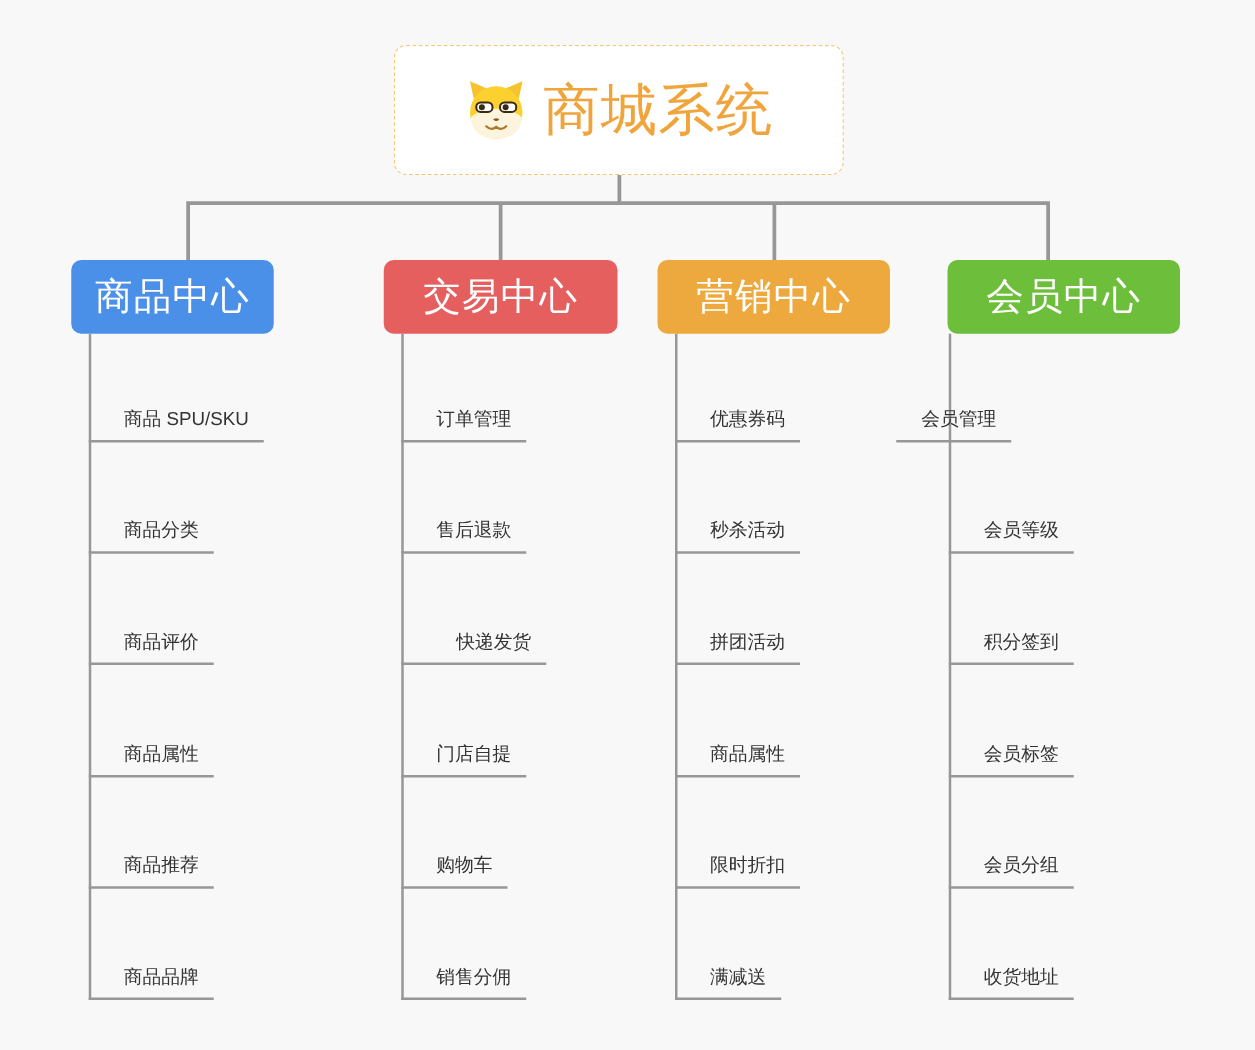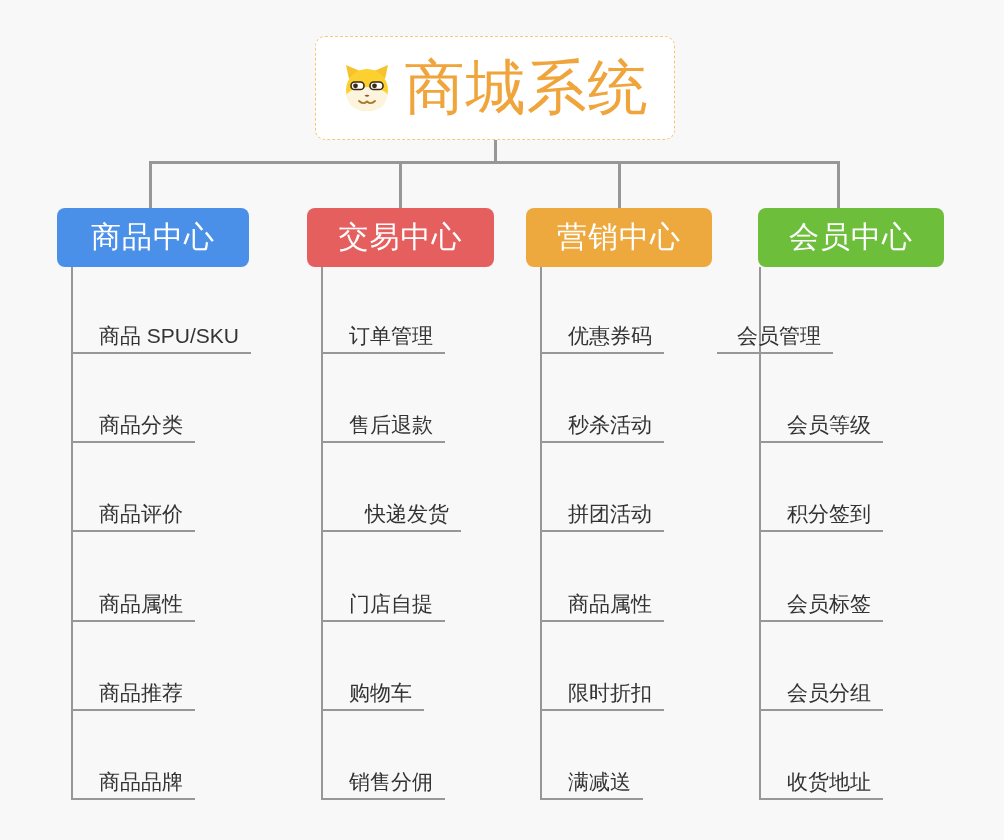--- a/index.html
+++ b/index.html
@@ -18,21 +18,21 @@
     position:absolute;
     left:315px;top:36px;width:360px;height:104px;
     background:#ffffff;
     border:1px dashed #f3c878;
     border-radius:10px;
     box-sizing:border-box;
     display:flex;align-items:center;justify-content:center;
     gap:13px;
   }
   .root-label{
-    font-size:60px;
+    font-size:45px;
     letter-spacing:1px;
     white-space:nowrap;
   }
   .root-icon{width:50px;height:50px;display:block;}
   
   .line{position:absolute;background:#979797;}
   
   .branch-node{
     position:absolute;top:208px;height:59px;
     border-radius:8px;
@@ -40,21 +40,21 @@
     color:#ffffff;
     font-size:30px;
     letter-spacing:1px;
     box-sizing:border-box;
     cursor:default;
   }
   
   .leaf-node{
     position:absolute;
     line-height:32px;
-    font-size:21px;
+    font-size:15px;
     color:#333333;
     padding:0 12px 0 28px;
     border-bottom:2px solid #979797;
     white-space:nowrap;
     cursor:default;
   }
 </style>
 </head>
 <body>
 
@@ -80,21 +80,21 @@
       <path d="M22.5 32.5 Q25 30.8 27.5 32.5 Q25 35.2 22.5 32.5 Z" fill="#8a5a28"></path>
 
       <path d="M17 38 Q21 42 25 38.5 Q29 42 33 38" fill="none" stroke="#a9782f" stroke-width="1.8" stroke-linecap="round"></path>
     </svg>
     <span class="root-label" style="color: rgb(240, 165, 60);">商城系统</span>
   </div>
 
 <div class="line" style="left: 493.5px; top: 140px; width: 3px; height: 24px; background: rgb(151, 151, 151);"></div>
     <div class="line" style="left: 148.5px; top: 161px; width: 691px; height: 3px; background: rgb(151, 151, 151);"></div>
     <div class="line" style="left: 148.5px; top: 164px; width: 3px; height: 44px; background: rgb(151, 151, 151);"></div>
-    <div class="branch-node" style="left: 57px; width: 192px; background: rgb(74, 144, 232);">
+    <div class="branch-node" style="left: 57px; width: 162px; background: rgb(74, 144, 232);">
       <span>商品中心</span>
     </div>
     <div class="line" style="left: 71px; top: 267px; width: 2px; height: 533px; background: rgb(151, 151, 151);"></div>
     <div class="leaf-node" style="left: 71px; top: 320px; border-bottom-color: rgb(151, 151, 151);">商品 SPU/SKU</div>
     <div class="leaf-node" style="left: 71px; top: 409px; border-bottom-color: rgb(151, 151, 151);">商品分类</div>
     <div class="leaf-node" style="left: 71px; top: 498px; border-bottom-color: rgb(151, 151, 151);">商品评价</div>
     <div class="leaf-node" style="left: 71px; top: 588px; border-bottom-color: rgb(151, 151, 151);">商品属性</div>
     <div class="leaf-node" style="left: 71px; top: 677px; border-bottom-color: rgb(151, 151, 151);">商品推荐</div>
     <div class="leaf-node" style="left: 71px; top: 766px; border-bottom-color: rgb(151, 151, 151);">商品品牌</div>
     <div class="line" style="left: 399px; top: 164px; width: 3px; height: 44px; background: rgb(151, 151, 151);"></div>

